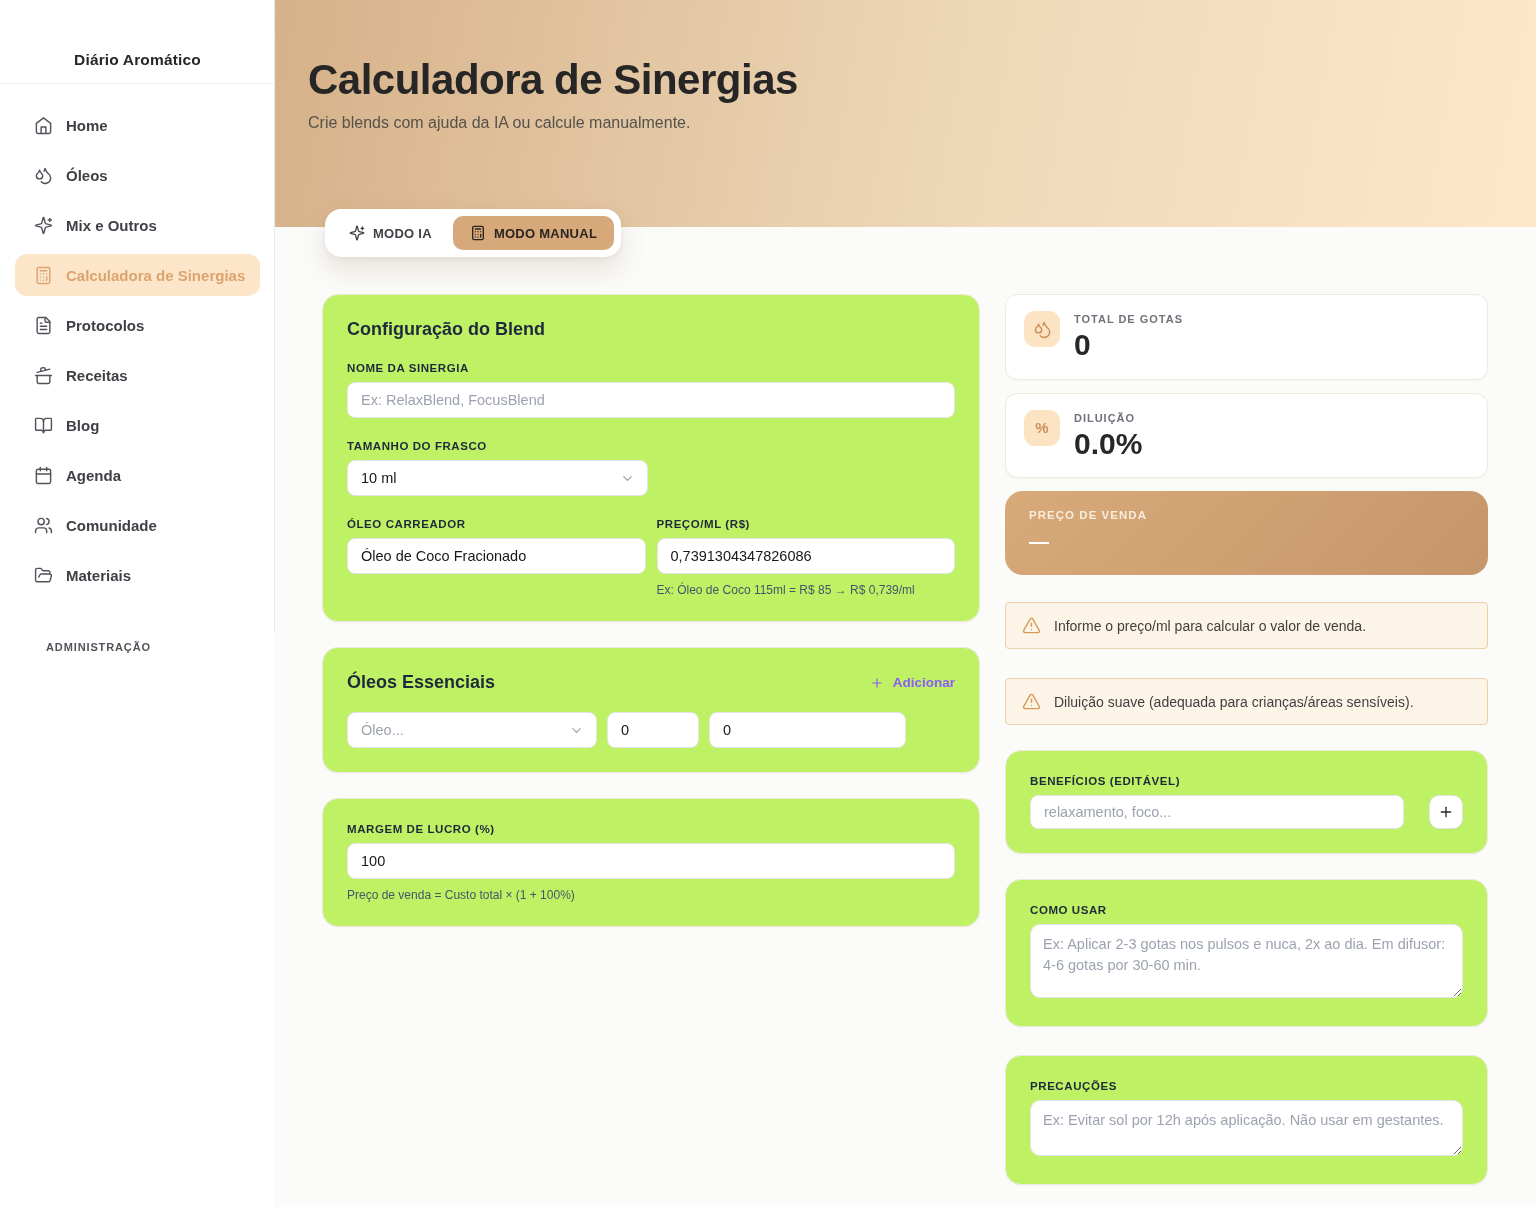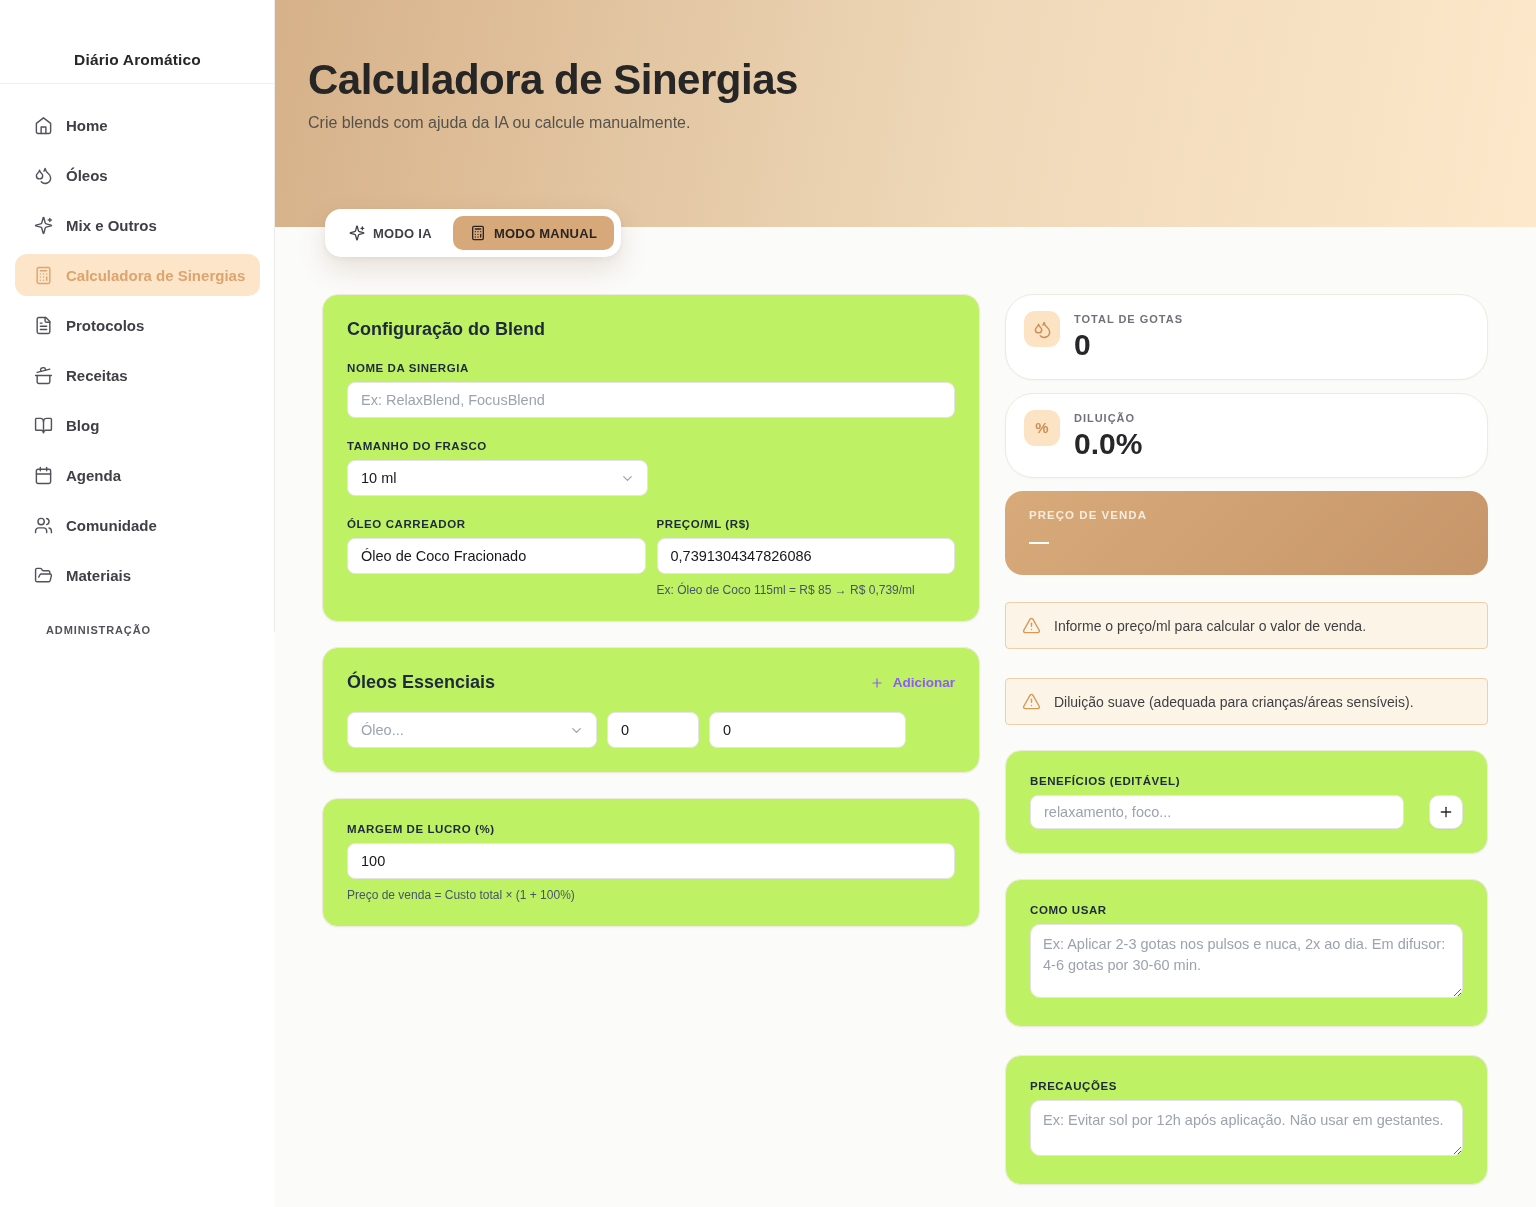--- a/index.html
+++ b/index.html
@@ -22,21 +22,21 @@
   .nav { padding:20px 15px 0 15px; }
   .nav-item {
     display:flex; align-items:center; gap:13px; height:42px; margin-bottom:8px;
     padding:0 0 0 19px; border-radius:12px; cursor:pointer;
     font-size:15px; font-weight:600; color:#3f3f46;
   }
   .nav-item svg { width:19px; height:19px; stroke:#52525b; flex:0 0 19px; }
   .nav-item.active { background:#fce5c9; color:#dca46f; }
   .nav-item.active svg { stroke:#dca46f; }
   .section-label {
-    margin:28px 0 0 31px; font-size:11px; font-weight:700; letter-spacing:.08em; color:#52525b;
+    margin:45px 0 0 31px; font-size:11px; font-weight:700; letter-spacing:.08em; color:#52525b;
   }
 
   
   .main { flex:1; position:relative; }
   .hero {
     height:227px; width:100%;
     background:linear-gradient(100deg,#d6b189 0%, #eed8b8 55%, #fde8cb 100%);
     padding:56px 0 0 33px;
   }
   .hero h1 { font-size:42px; font-weight:800; color:#262626; letter-spacing:-0.5px; }
@@ -93,21 +93,21 @@
   .card-head { display:flex; align-items:center; justify-content:space-between; margin-bottom:19px; }
   .add-link { display:flex; align-items:center; gap:9px; color:#8b5cf6; font-size:13.5px; font-weight:600; cursor:pointer; background:none; border:none; font-family:"Liberation Sans", sans-serif;}
   .add-link svg { width:14px; height:14px; stroke:#8b5cf6; }
   .oil-row { display:flex; gap:10px; }
   .oil-row .select { width:250px; flex:0 0 250px; }
   .oil-row .in-sm { width:92px; flex:0 0 92px; }
   .oil-row .in-md { width:197px; flex:0 0 197px; }
 
   
   .stat-card {
-    background:#fff; border:1px solid #f0e9de; border-radius:28px; box-shadow:0 1px 2px rgba(0,0,0,.03);
+    background:#fff; border:1px solid #f0e9de; border-radius:12px; box-shadow:0 1px 2px rgba(0,0,0,.03);
     padding:16px 18px 18px 18px; display:flex; gap:14px; align-items:flex-start; margin-bottom:13px;
   }
   .stat-icon {
     width:36px; height:36px; border-radius:11px; background:#fce3c3;
     display:flex; align-items:center; justify-content:center; flex:0 0 36px;
     color:#c98f57; font-weight:700; font-size:15px;
   }
   .stat-icon svg { width:19px; height:19px; stroke:#c98f57; }
   .stat-label { font-size:11px; font-weight:700; letter-spacing:.09em; color:#71717a; padding-top:2px; }
   .stat-value { font-size:30px; font-weight:800; color:#27272a; margin-top:4px; line-height:1.05; }

